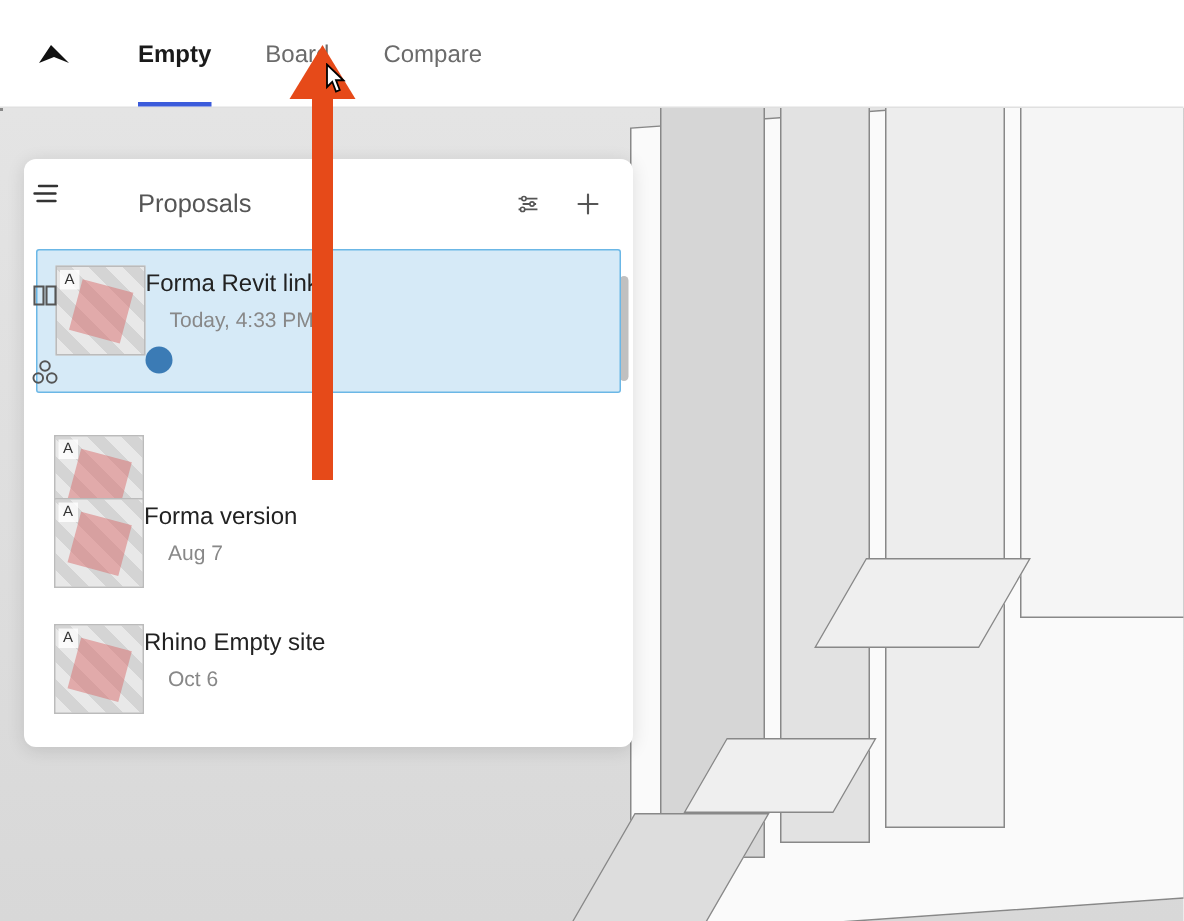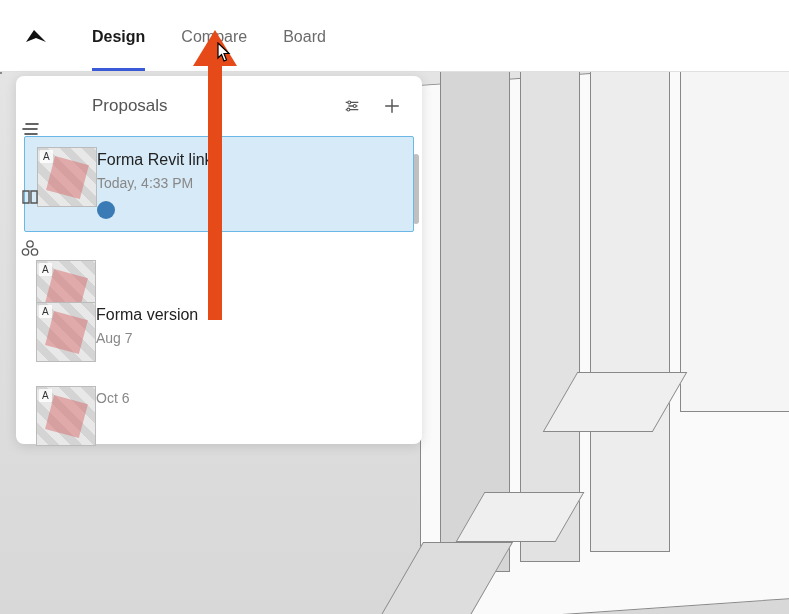--- a/index.html
+++ b/index.html
@@ -92,21 +92,21 @@
       display: flex;
       align-items: center;
       justify-content: center;
       cursor: pointer;
       color: #555;
     }
 
     
     .panel {
       position: absolute;
-      top: 76px;
+      top: 106px;
       left: 16px;
       width: 406px;
       background: #fff;
       border-radius: 8px;
       box-shadow: 0 2px 12px rgba(0,0,0,0.12);
       z-index: 15;
       padding-bottom: 8px;
     }
     .panel-header {
       display: flex;
@@ -194,20 +194,21 @@
       padding-top: 2px;
     }
     .proposal-name {
       font-size: 16px;
       color: #222;
       font-weight: 500;
     }
     .proposal-date {
       font-size: 14px;
       color: #888;
+      margin-left: 16px;
     }
     .avatar {
       width: 18px;
       height: 18px;
       border-radius: 50%;
       background: #3b7bb5;
       margin-top: 4px;
     }
 
     
@@ -274,23 +275,23 @@
 <body>
 
 <div class="topline"></div>
 
 <div class="header">
   <div class="logo">
     <svg viewBox="0 0 24 24" width="24" height="24">
         <path d="M2 18 L10 6 L22 18 L12 14 Z" fill="#111"></path>
       </svg>
   </div>
-  <div class="tab active">Design</div>
+  <div class="tab active">Empty</div>
+  <div class="tab">Board</div>
   <div class="tab">Compare</div>
-  <div class="tab">Board</div>
 </div>
 
 <div class="viewport-bg">
   <div class="bg-block" style="left:420px;top:0;width:370px;height:540px;transform:skewY(-4deg);"></div>
   <div class="bg-block" style="left:440px;top:-20px;width:70px;height:520px;background:#d6d6d6;"></div>
   <div class="bg-block" style="left:520px;top:-30px;width:60px;height:520px;background:#e2e2e2;"></div>
   <div class="bg-block" style="left:590px;top:-40px;width:80px;height:520px;background:#ededed;"></div>
   <div class="bg-block" style="left:680px;top:-10px;width:110px;height:350px;background:#f5f5f5;"></div>
   <div class="bg-block" style="left:560px;top:300px;width:110px;height:60px;background:#efefef;transform:skewX(-30deg);"></div>
   <div class="bg-block" style="left:470px;top:420px;width:100px;height:50px;background:#efefef;transform:skewX(-30deg);"></div>
@@ -370,20 +371,21 @@
         <span class="proposal-date">Aug 7</span>
       </div>
     </div>
 
     <div class="proposal-item">
       <div class="thumb">
         <div class="thumb-inner"></div>
         <span class="thumb-label">A</span>
       </div>
       <div class="proposal-info">
+        <span class="proposal-name">Rhino Empty site</span>
         <span class="proposal-date">Oct 6</span>
       </div>
     </div>
 
   </div>
 </div>
 
 <div class="arrow-overlay">
   <div class="arrow-head"></div>
   <div class="arrow-stem"></div>

